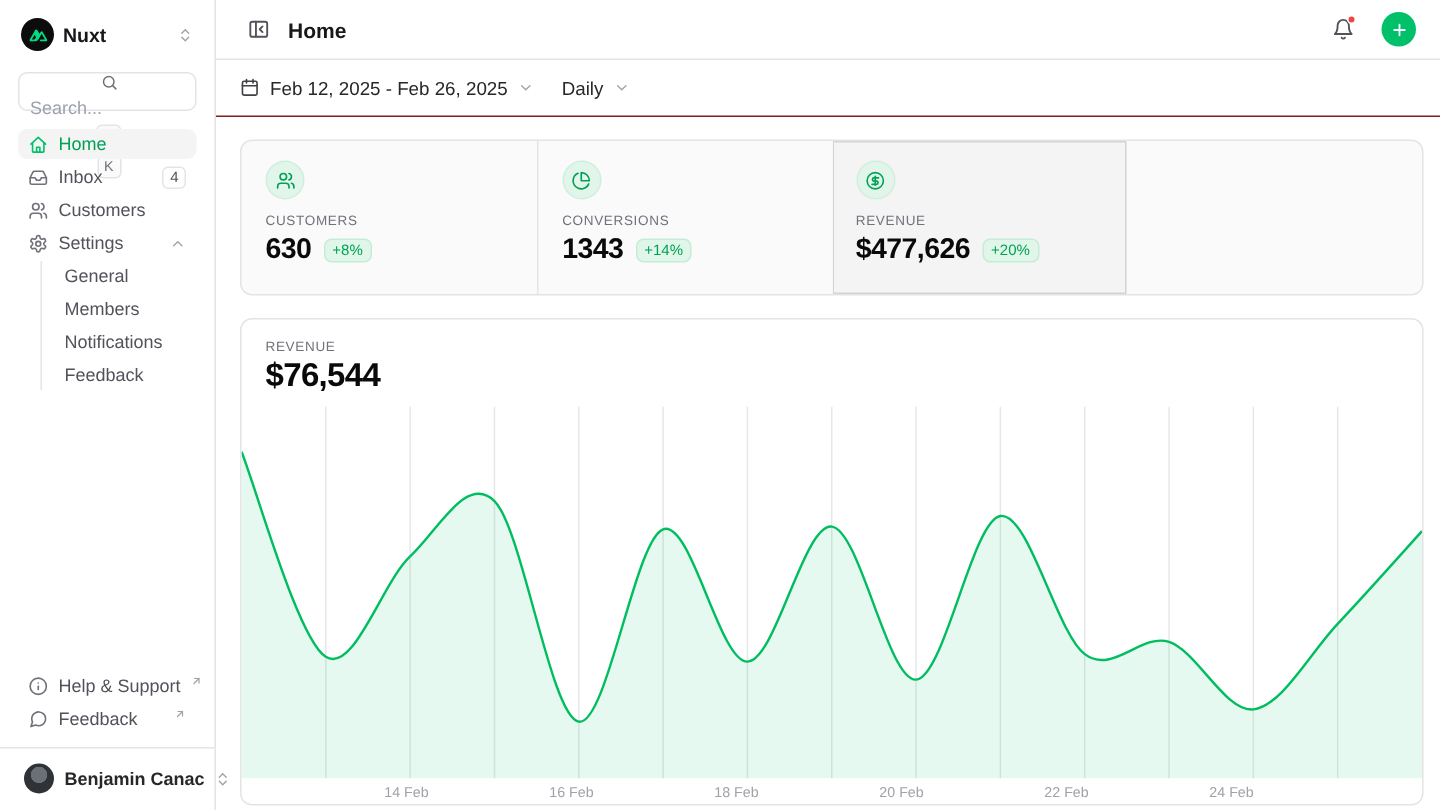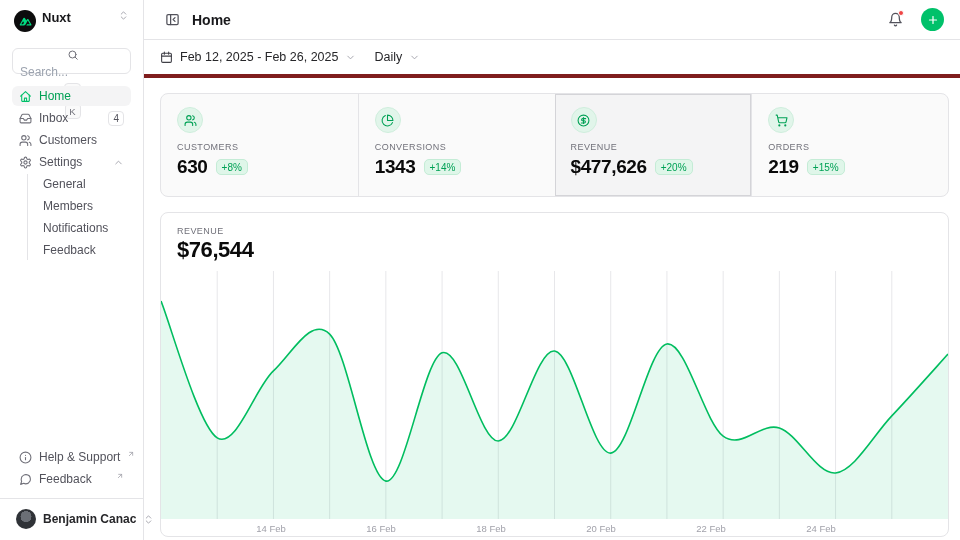--- a/index.html
+++ b/index.html
@@ -3,21 +3,21 @@
 <meta charset="utf-8">
 <style>
   * { margin:0; padding:0; box-sizing:border-box; }
   html,body { width:960px; height:540px; overflow:hidden; background:#fff;
     font-family:"Liberation Sans","DejaVu Sans",sans-serif; color:#18181b; }
   .app { display:flex; width:960px; height:540px; }
 
   
   .sidebar { width:144px; min-width:144px; height:540px; border-right:1px solid #e4e4e7;
     display:flex; flex-direction:column; padding:10px 12px 8px; background:#fff; }
-  .team-row { display:flex; align-items:flex-start; gap:6px; height:26px; border-radius:6px;
+  .team-row { display:flex; align-items:center; gap:6px; height:26px; border-radius:6px;
     padding:0 2px; cursor:pointer; }
   .team-logo { width:22px; height:22px; border-radius:50%; background:#0c0c0d; display:flex;
     align-items:center; justify-content:center; flex:none; }
   .team-name { font-size:13px; font-weight:700; color:#18181b; flex:1; }
   .chev { color:#a1a1aa; display:flex; align-items:center; }
   .searchbox { margin-top:12px; height:26px; border:1px solid #e4e4e7; border-radius:6px;
     display:flex; align-items:center; gap:4px; padding:0 5px 0 7px; background:#fff;flex-direction:column; }
   .searchbox svg { color:#71717a; flex:none; }
   .searchbox input { border:none; outline:none; width:100%; min-width:0; font-size:12px;
     font-family:inherit; color:#18181b; background:transparent; }
@@ -51,21 +51,21 @@
     padding:0 16px; gap:8px; }
   .icon-btn { width:24px; height:24px; border-radius:6px; display:flex; align-items:center;
     justify-content:center; color:#52525b; cursor:pointer; background:transparent; border:none; }
   .page-title { font-size:14px; font-weight:600; color:#18181b; flex:1; }
   .bell-wrap { position:relative; }
   .dot { position:absolute; top:2px; right:3px; width:6px; height:6px; border-radius:50%;
     background:var(--notification-dot,#ef4444); border:1px solid #fff; }
   .add-btn { width:23px; height:23px; border-radius:50%; background:var(--primary,#00c16a);
     color:#fff; display:flex; align-items:center; justify-content:center; border:none;
     cursor:pointer; margin-left:6px; }
-  .toolbar { height:38px; border-bottom:4px solid #7f1d1d; display:flex; align-items:center;
+  .toolbar { height:38px; border-bottom:1px solid #7f1d1d; display:flex; align-items:center;
     padding:0 16px; gap:18px; }
   .tool-btn { display:flex; align-items:center; gap:7px; font-size:12.5px; font-weight:500;
     color:#27272a; cursor:pointer; background:none; border:none; font-family:inherit; }
   .tool-btn .cicon { color:#3f3f46; display:flex; }
 
   .content { padding:15px 11px 0 16px; }
 
   
   .stats { display:grid; grid-template-columns:1fr 1fr 1fr 1fr; border:1px solid #e4e4e7;
     border-radius:8px; background:#fafafa; height:104px; overflow:hidden; }
@@ -325,34 +325,20 @@
             <svg width="13" height="13" viewBox="0 0 24 24" fill="none" stroke="currentColor" stroke-width="2" stroke-linecap="round" stroke-linejoin="round">
                 <circle cx="12" cy="12" r="10"></circle>
                 <path d="M16 8.5h-5.5a2 2 0 1 0 0 4h3a2 2 0 1 1 0 4H8"></path>
                 <path d="M12 17.5v-11"></path>
               </svg>
           </span>
           <div class="stat-label">REVENUE</div>
           <div class="stat-row">
             <span class="stat-value">$477,626</span>
             <span class="stat-delta">+20%</span>
-          </div>
-        </a>
-        <a class="stat divided">
-          <span class="stat-icon-wrap">
-            <svg width="13" height="13" viewBox="0 0 24 24" fill="none" stroke="currentColor" stroke-width="2" stroke-linecap="round" stroke-linejoin="round">
-                <circle cx="8" cy="21" r="1"></circle>
-                <circle cx="19" cy="21" r="1"></circle>
-                <path d="M2.05 2.05h2l2.66 12.42a2 2 0 0 0 2 1.58h9.78a2 2 0 0 0 1.95-1.57l1.65-7.43H5.12"></path>
-              </svg>
-          </span>
-          <div class="stat-label">ORDERS</div>
-          <div class="stat-row">
-            <span class="stat-value">219</span>
-            <span class="stat-delta">+15%</span>
           </div>
         </a>
       </div>
 
       <div class="chart-card">
         <div class="chart-title">REVENUE</div>
         <div class="chart-total">$76,544</div>
         <div class="plot" id="plot">
             <svg viewBox="0 0 789 248" preserveAspectRatio="none">
               <line x1="56.357142857142854" y1="0" x2="56.357142857142854" y2="248" stroke="#e7e7ea" stroke-width="1" vector-effect="non-scaling-stroke"></line>

